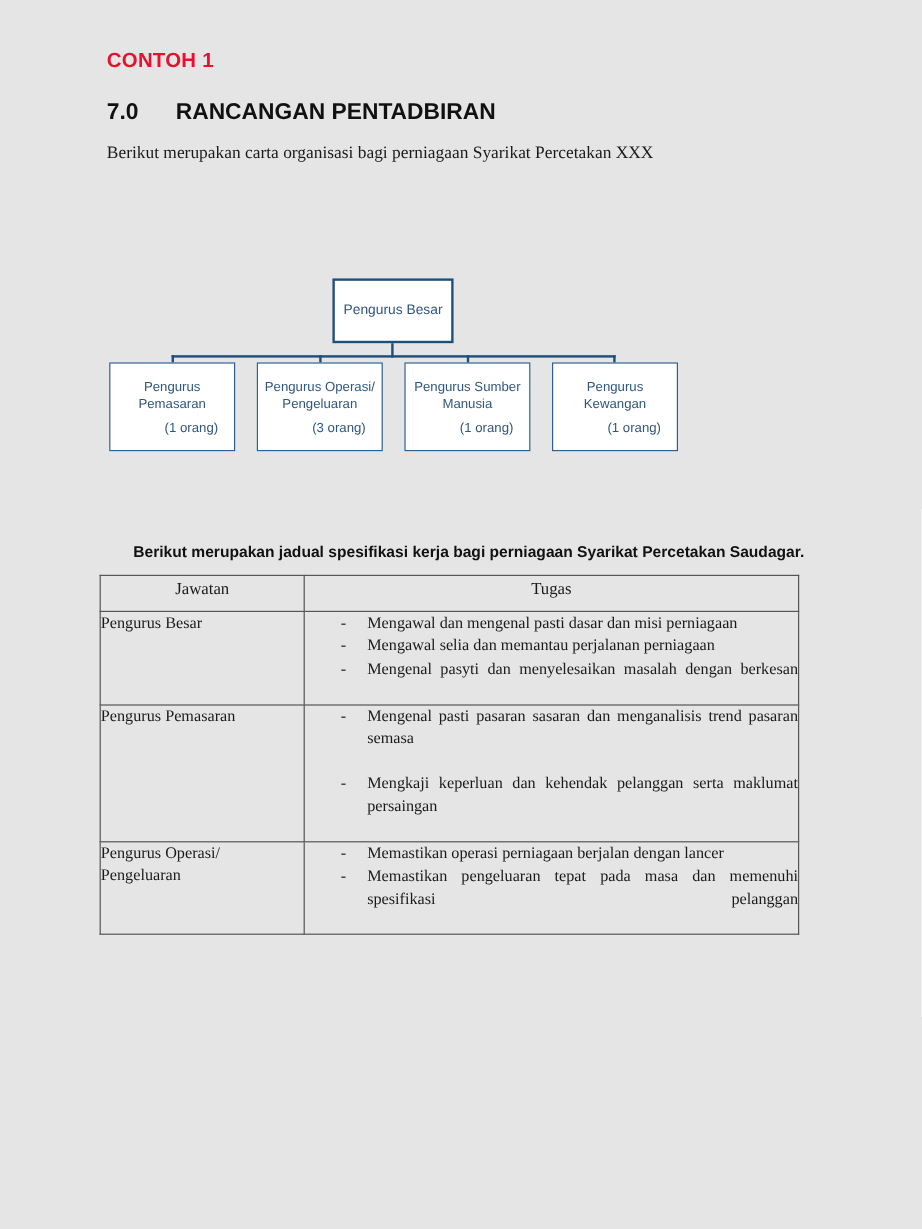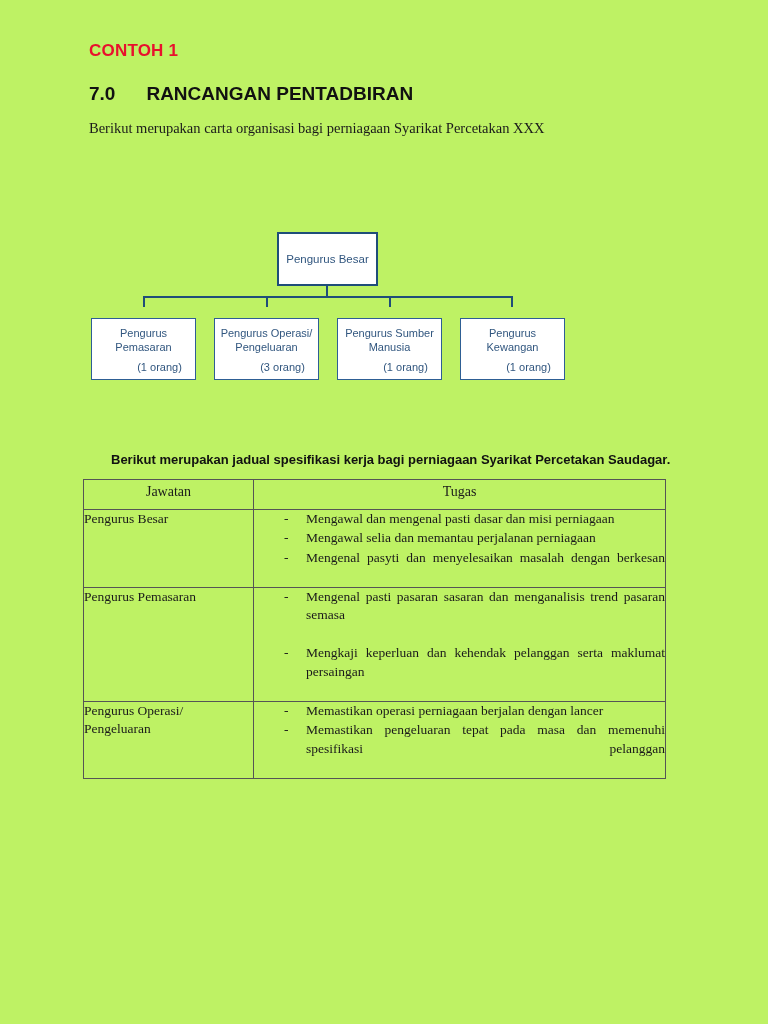--- a/index.html
+++ b/index.html
@@ -9,21 +9,21 @@
     width: 768px;
     height: 1024px;
     background: #ffffff;
     font-family: "Liberation Serif", serif;
     -webkit-font-smoothing: antialiased;
   }
   .page {
     position: relative;
     width: 768px;
     height: 1024px;
-    background: #bef264;
+    background: #e5e5e5;
     overflow: hidden;
   }
 
   
   .contoh {
     position: absolute;
     left: 89px;
     top: 41px;
     font-family: "Liberation Sans", sans-serif;
     font-weight: bold;
@@ -89,23 +89,23 @@
   }
   .org-root {
     left: 277px;
     top: 232px;
     width: 101px;
     height: 54px;
     border: 2.4px solid #1F4E79;
     font-size: 11.5px;
   }
   .org-child {
-    top: 318px;
+    top: 302px;
     width: 105px;
-    height: 62px;
+    height: 74px;
     border: 1.6px solid #2E5E94;
     font-size: 11px;
     padding-top: 2px;
   }
   .org-c1 { left: 91px; }
   .org-c2 { left: 214px; }
   .org-c3 { left: 337px; text-align: right; }
   .org-c4 { left: 460px; }
   .org-count { margin-top: 5px; margin-left: 32px; }
 

